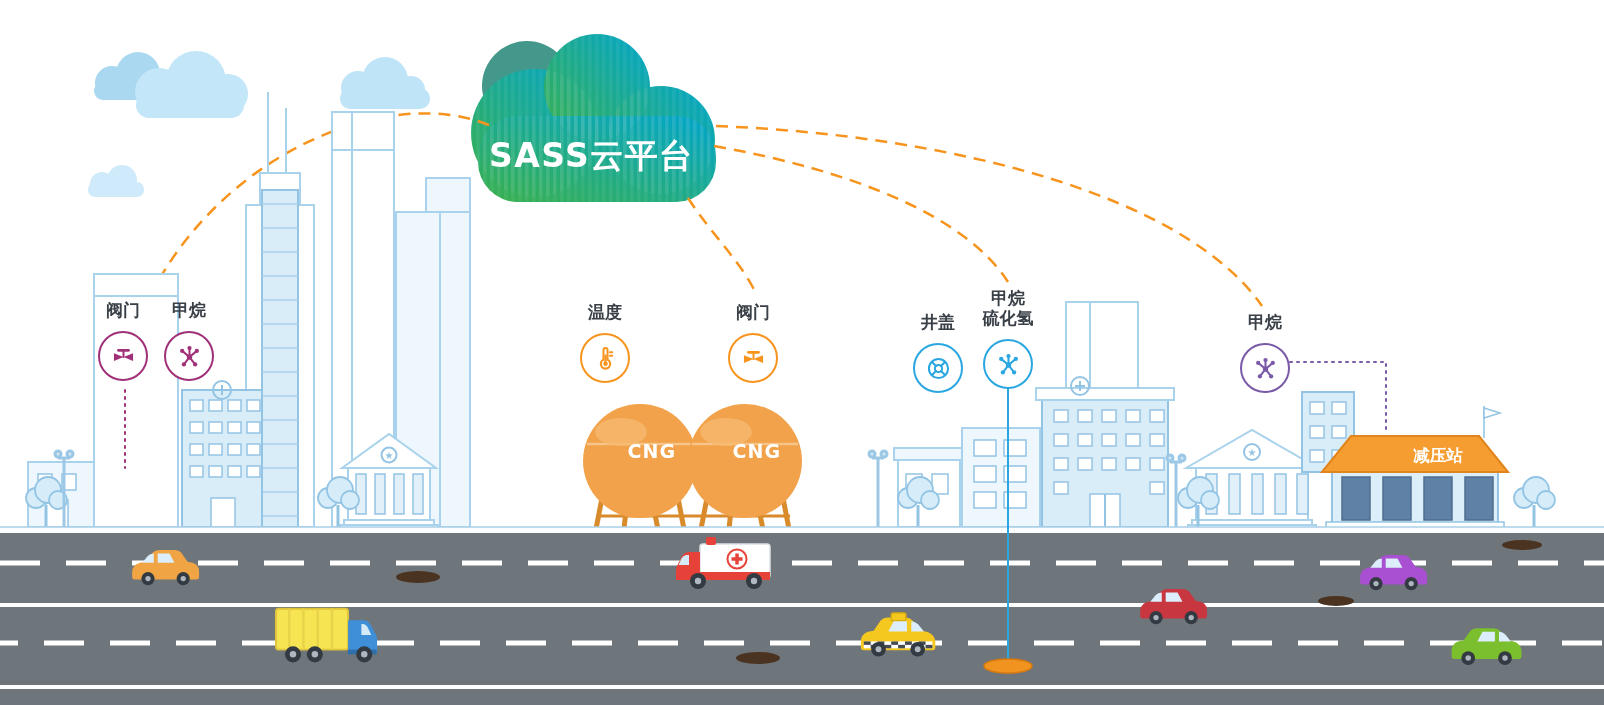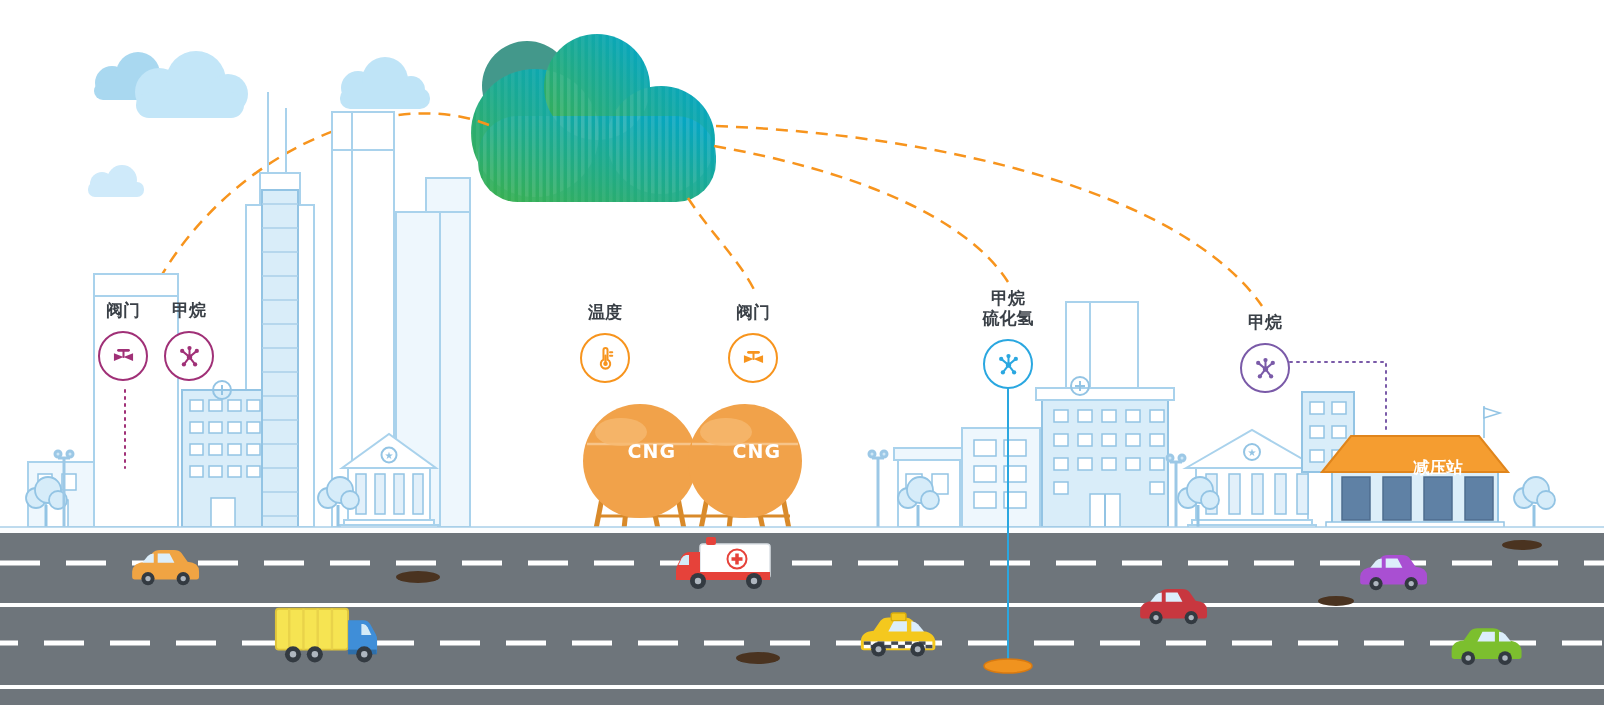--- a/index.html
+++ b/index.html
@@ -362,20 +362,21 @@
             <rect x="73" y="32.5" width="7" height="3.5"></rect>
         </g>
         <circle cx="25" cy="37" r="7.5" fill="#333a41"></circle>
           <circle cx="25" cy="37" r="3" fill="#aeb6bf"></circle>
         <circle cx="65" cy="37" r="7.5" fill="#333a41"></circle>
           <circle cx="65" cy="37" r="3" fill="#aeb6bf"></circle>
       </g>
     </g>
   </svg>
 
+  <div class="cloud-label">SASS云平台</div>
 
   <div class="sensor" style="left:87px;top:300px;--c:#a03077">
     <div class="sensor-label">阀门</div>
     <div class="sensor-circle">
       <svg class="icon" viewBox="0 0 24 24">
         <path d="M3.5 9 v7 l8.5 -3.5 Z" fill="currentColor" stroke="none"></path>
           <path d="M20.5 9 v7 l-8.5 -3.5 Z" fill="currentColor" stroke="none"></path>
         <line x1="12" y1="12.5" x2="12" y2="6.5"></line>
           <line x1="7.5" y1="6.5" x2="16.5" y2="6.5" stroke-width="2.4"></line>
       </svg>
@@ -417,20 +418,33 @@
     <div class="sensor-circle">
       <svg class="icon" viewBox="0 0 24 24">
         <path d="M3.5 9 v7 l8.5 -3.5 Z" fill="currentColor" stroke="none"></path>
           <path d="M20.5 9 v7 l-8.5 -3.5 Z" fill="currentColor" stroke="none"></path>
         <line x1="12" y1="12.5" x2="12" y2="6.5"></line>
           <line x1="7.5" y1="6.5" x2="16.5" y2="6.5" stroke-width="2.4"></line>
       </svg>
     </div>
   </div>
 
+  <div class="sensor" style="left:902px;top:312px;--c:#2aa7e0">
+    <div class="sensor-label">井盖</div>
+    <div class="sensor-circle">
+      <svg class="icon" viewBox="0 0 24 24">
+        <circle cx="12" cy="12" r="8.5"></circle>
+          <circle cx="12" cy="12" r="3.2"></circle>
+        <line x1="6.2" y1="6.2" x2="9.8" y2="9.8"></line>
+          <line x1="17.8" y1="6.2" x2="14.2" y2="9.8"></line>
+          <line x1="6.2" y1="17.8" x2="9.8" y2="14.2"></line>
+          <line x1="17.8" y1="17.8" x2="14.2" y2="14.2"></line>
+      </svg>
+    </div>
+  </div>
   <div class="sensor" style="left:972px;top:288px;--c:#2aa7e0">
     <div class="sensor-label">
       <div>甲烷</div>
       <div>硫化氢</div>
     </div>
     <div class="sensor-circle">
       <svg class="icon" viewBox="0 0 24 24" stroke-width="1.5">
         <line x1="12" y1="12.5" x2="5.5" y2="7"></line>
           <line x1="12" y1="12.5" x2="12" y2="4.5"></line>
           <line x1="12" y1="12.5" x2="18.5" y2="7"></line>
@@ -461,15 +475,15 @@
           <circle cx="18.5" cy="7" r="1.9" fill="currentColor" stroke="none"></circle>
           <circle cx="7" cy="19" r="1.9" fill="currentColor" stroke="none"></circle>
           <circle cx="17" cy="19" r="1.9" fill="currentColor" stroke="none"></circle>
       </svg>
     </div>
   </div>
 
   <div class="tank-label" style="left:604px;top:440px;">CNG</div>
   <div class="tank-label" style="left:709px;top:440px;">CNG</div>
 
-  <div class="station-label" style="left:1390px;top:445px;margin-top:12px;">减压站</div>
+  <div class="station-label" style="left:1390px;top:445px;">减压站</div>
 
 </div>
 
 </body></html>

